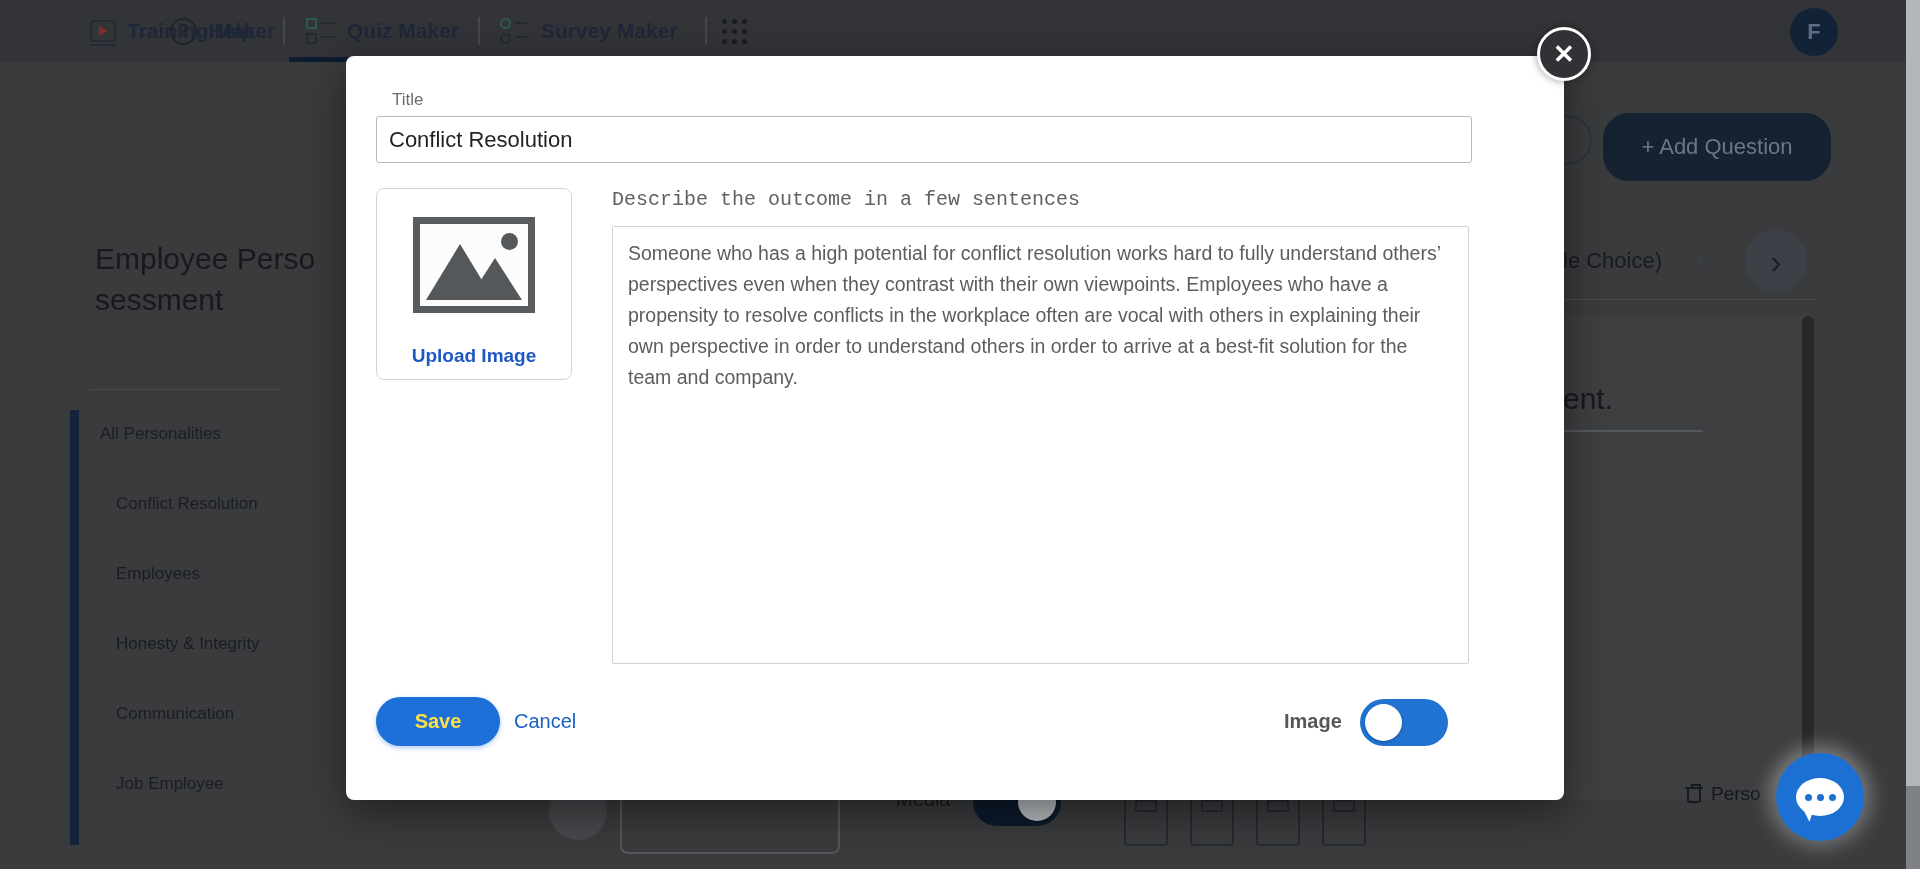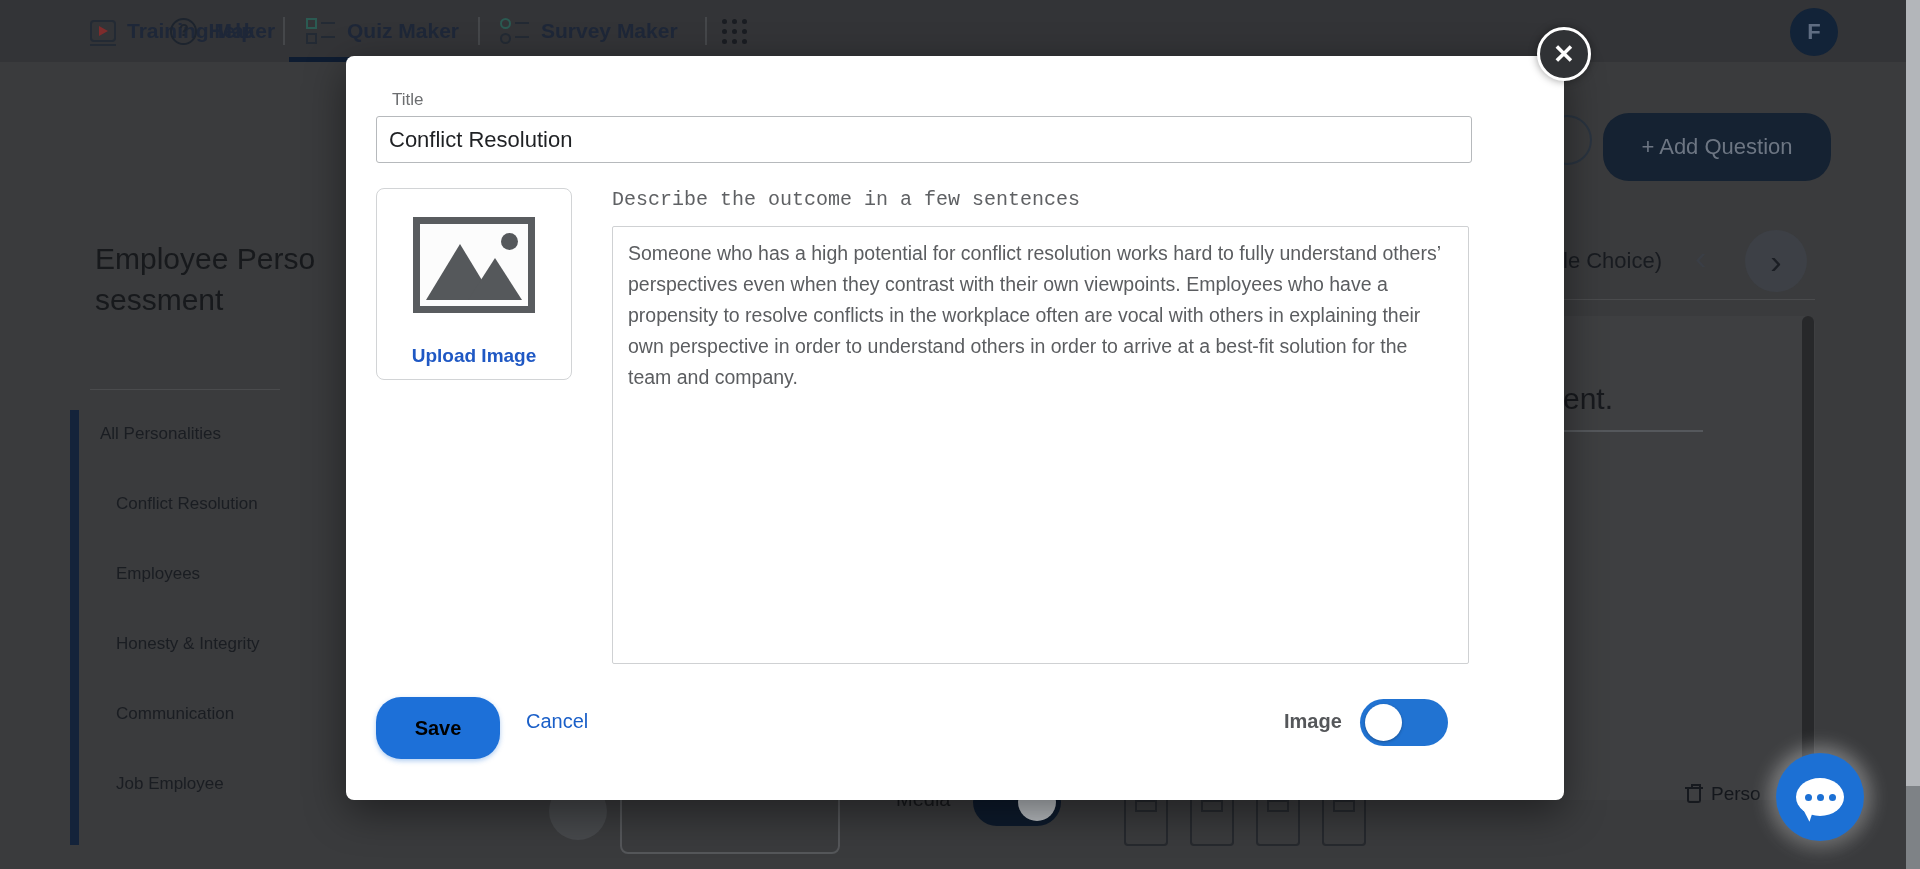--- a/index.html
+++ b/index.html
@@ -109,24 +109,24 @@
   .m-img-ph .mtn1 { position:absolute; left:6px; bottom:6px; border-left:34px solid transparent;
                     border-right:34px solid transparent; border-bottom:56px solid #55585b; }
   .m-img-ph .mtn2 { position:absolute; left:48px; bottom:6px; border-left:27px solid transparent;
                     border-right:27px solid transparent; border-bottom:42px solid #55585b; }
   .m-img-ph .sun  { position:absolute; right:10px; top:9px; width:17px; height:17px; border-radius:50%; background:#55585b; }
   .m-upload-label { font-size:19px; font-weight:700; color:#1f58c4; }
   .m-desc-label { position:absolute; left:266px; top:132px; font-size:20px; color:#5f6164;font-family:Liberation Mono, monospace; }
   .m-textarea { position:absolute; left:266px; top:170px; width:857px; height:438px;
                 border:1px solid #cfd1d3; border-radius:2px; padding:11px 15px; resize:none;
                 font-family:"Liberation Sans",sans-serif; font-size:19.5px; line-height:31px; color:#5b5d60; }
-  .m-save { position:absolute; left:30px; top:641px; width:124px; height:62px; border:none; border-radius:25px;
-            background:#1d70d8; color:#000000; font-family:"Liberation Sans",sans-serif;
+  .m-save { position:absolute; left:30px; top:641px; width:124px; height:49px; border:none; border-radius:25px;
+            background:#1d70d8; color:#fde047; font-family:"Liberation Sans",sans-serif;
             font-size:20px; font-weight:700; cursor:pointer; box-shadow:0 2px 5px rgba(29,112,216,0.35); }
-  .m-cancel { position:absolute; left:180px; top:654px; font-size:20px; color:#1a5fc8; cursor:pointer; text-decoration:none; }
+  .m-cancel { position:absolute; left:168px; top:654px; font-size:20px; color:#1a5fc8; cursor:pointer; text-decoration:none; }
   .m-image-label { position:absolute; left:938px; top:654px; font-size:20px; font-weight:700; color:#55575a; }
   .m-toggle { position:absolute; left:1014px; top:643px; width:88px; height:47px; border-radius:24px;
               background:#2173d2; cursor:pointer; }
   .m-toggle i { position:absolute; left:5px; top:5px; width:37px; height:37px; border-radius:50%; background:#ffffff;
                 box-shadow:0 1px 3px rgba(0,0,0,0.3); }
 
   .close-btn { position:absolute; left:1537px; top:27px; width:54px; height:54px; border-radius:50%;
                background:#303235; border:3px solid #ffffff; z-index:20; color:#ffffff; font-size:26px;
                font-weight:700; display:flex; align-items:center; justify-content:center; cursor:pointer;
                box-shadow:0 0 8px rgba(0,0,0,0.4); }

